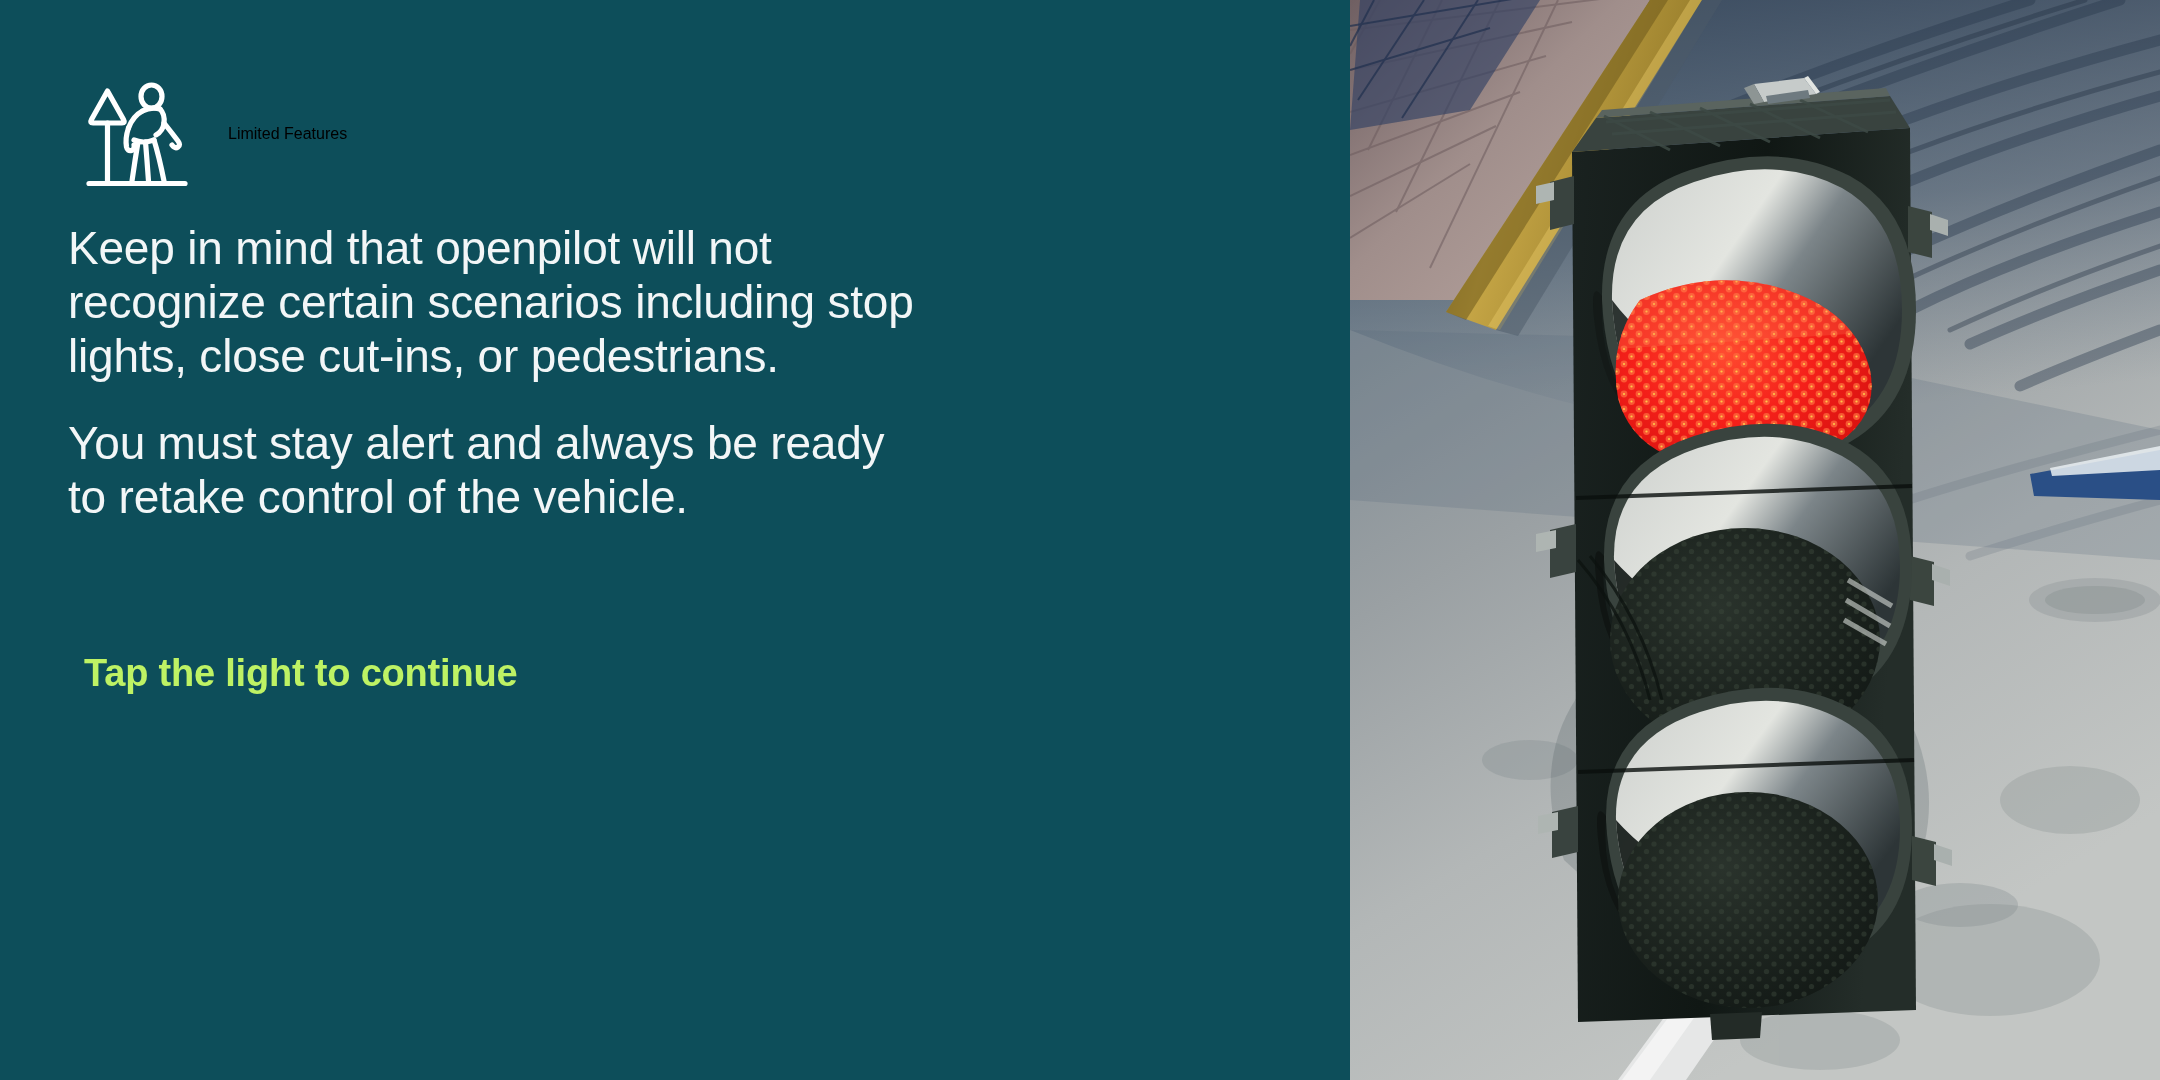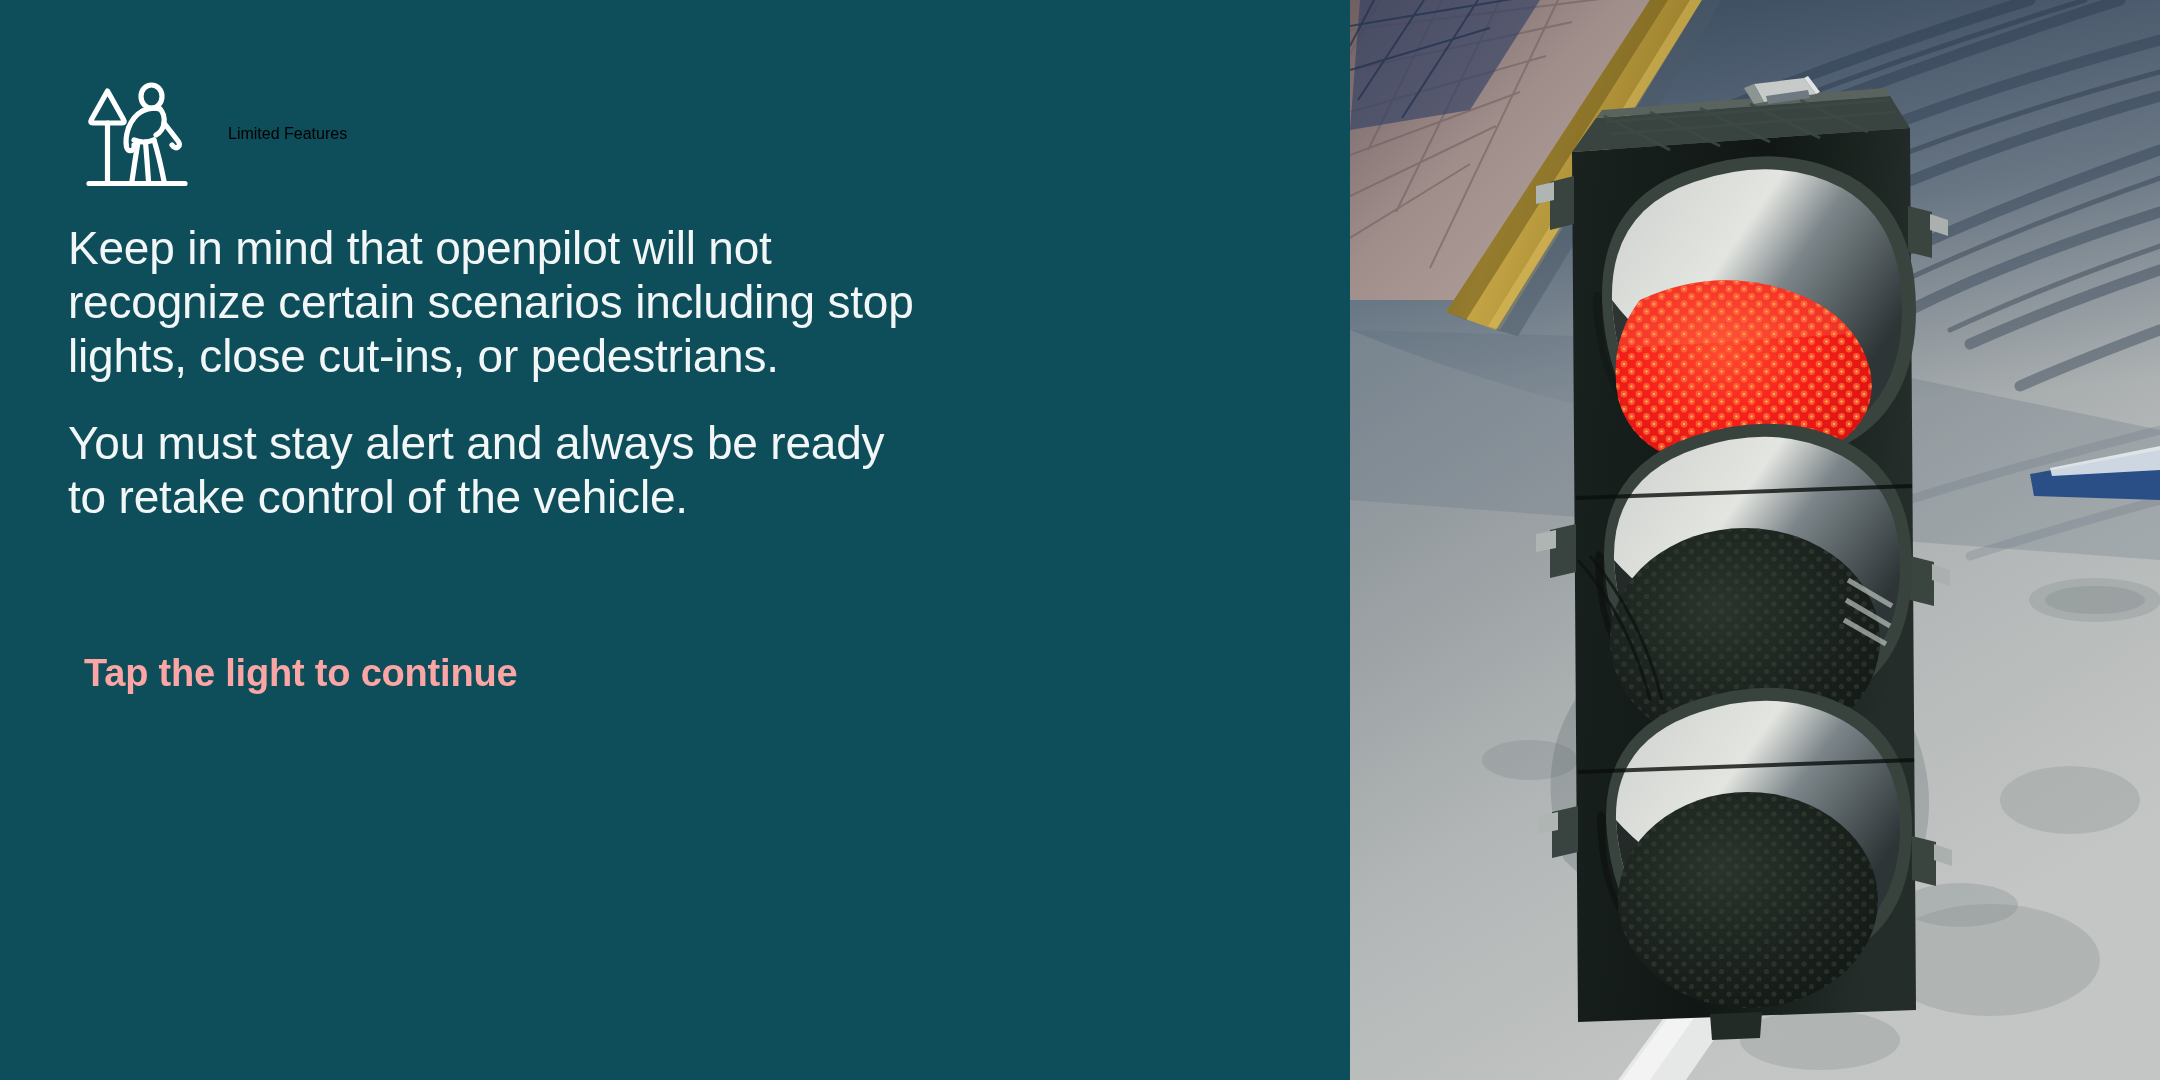--- a/index.html
+++ b/index.html
@@ -44,21 +44,21 @@
     font-size:46px;
     font-weight:normal;
     line-height:1.17;
     letter-spacing:-0.2px;
   }
   .para + .para { margin-top:34px; }
 
   #tap-hint {
     position:absolute;
     left:84px; top:652px;
-    color:#fca5a5;
+    color:#bef264;
     font-size:38px;
     font-weight:bold;
     letter-spacing:-0.2px;
     white-space:nowrap;
   }
 
   
   #photo-panel {
     position:relative;
     width:810px; height:1080px;

